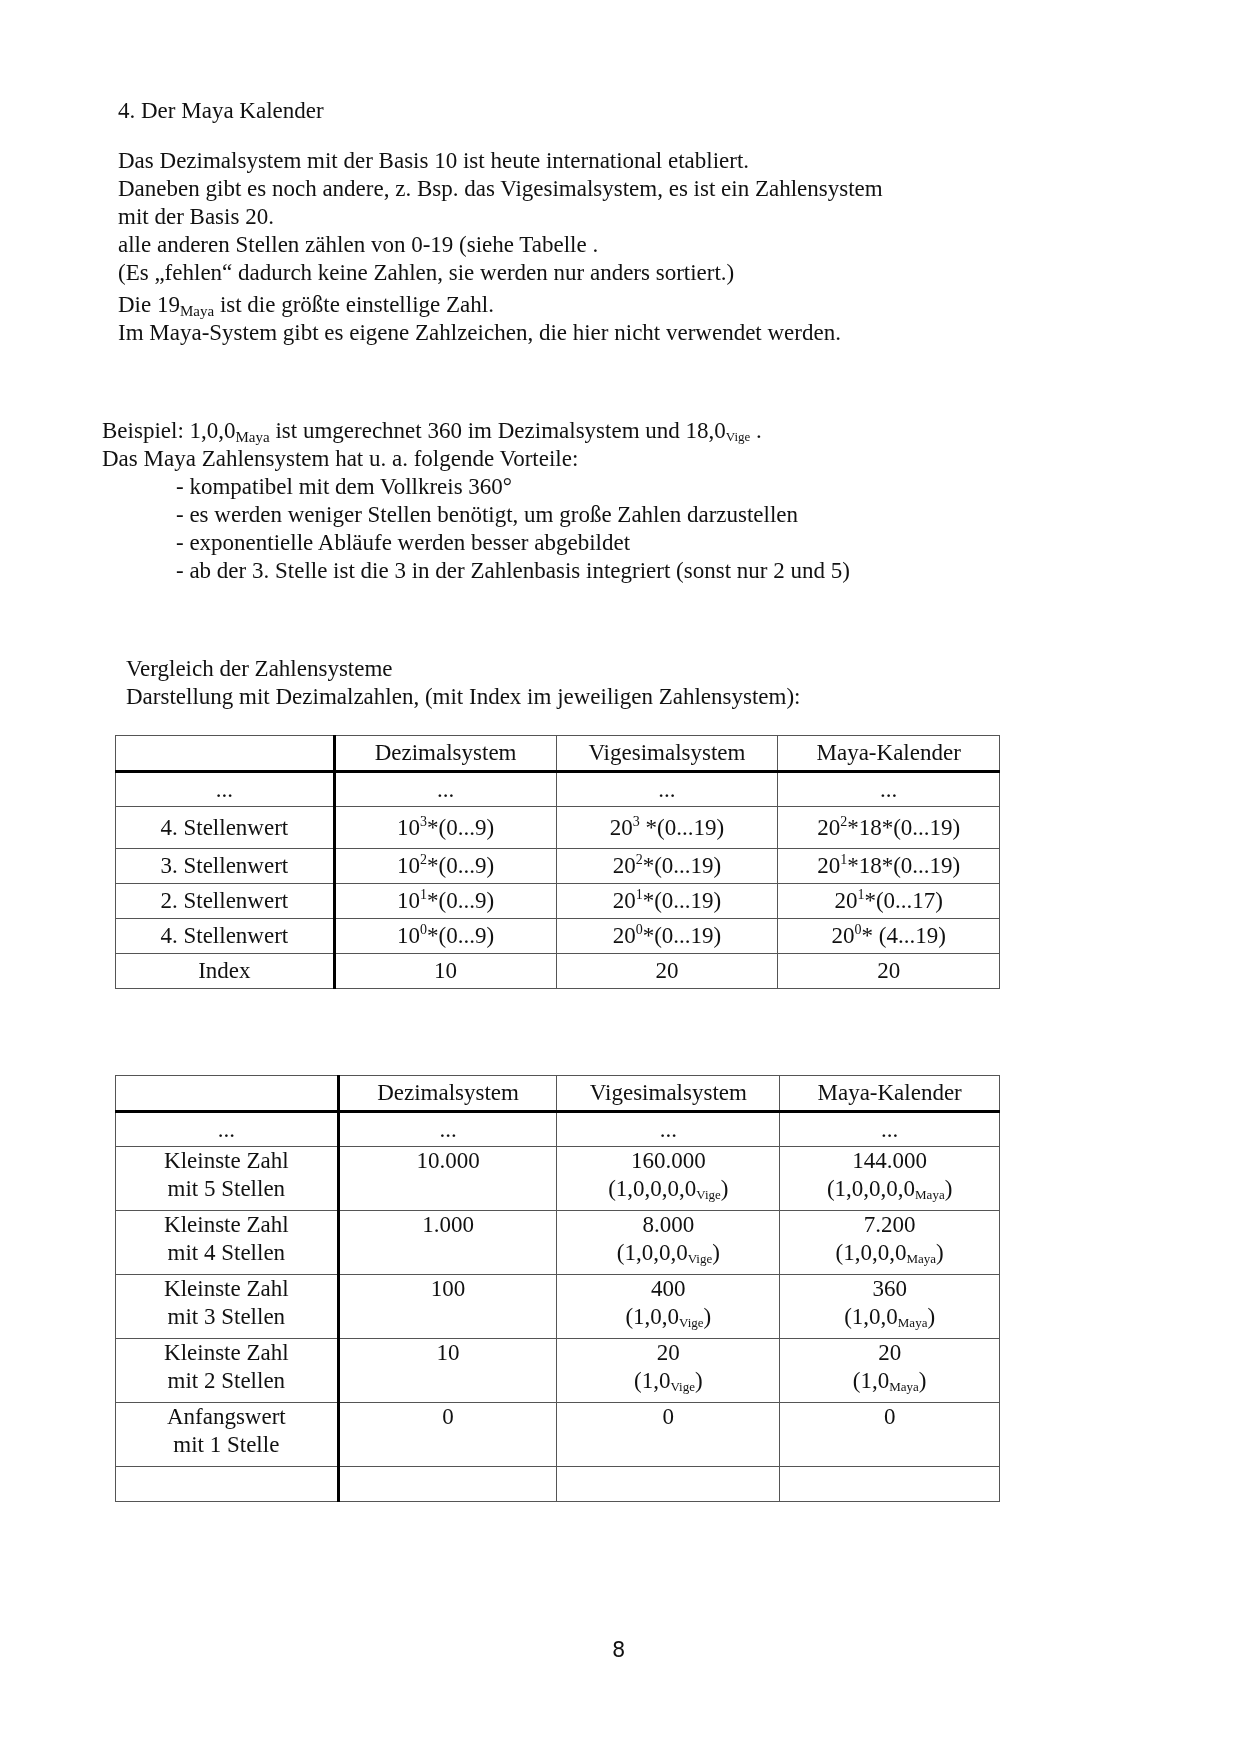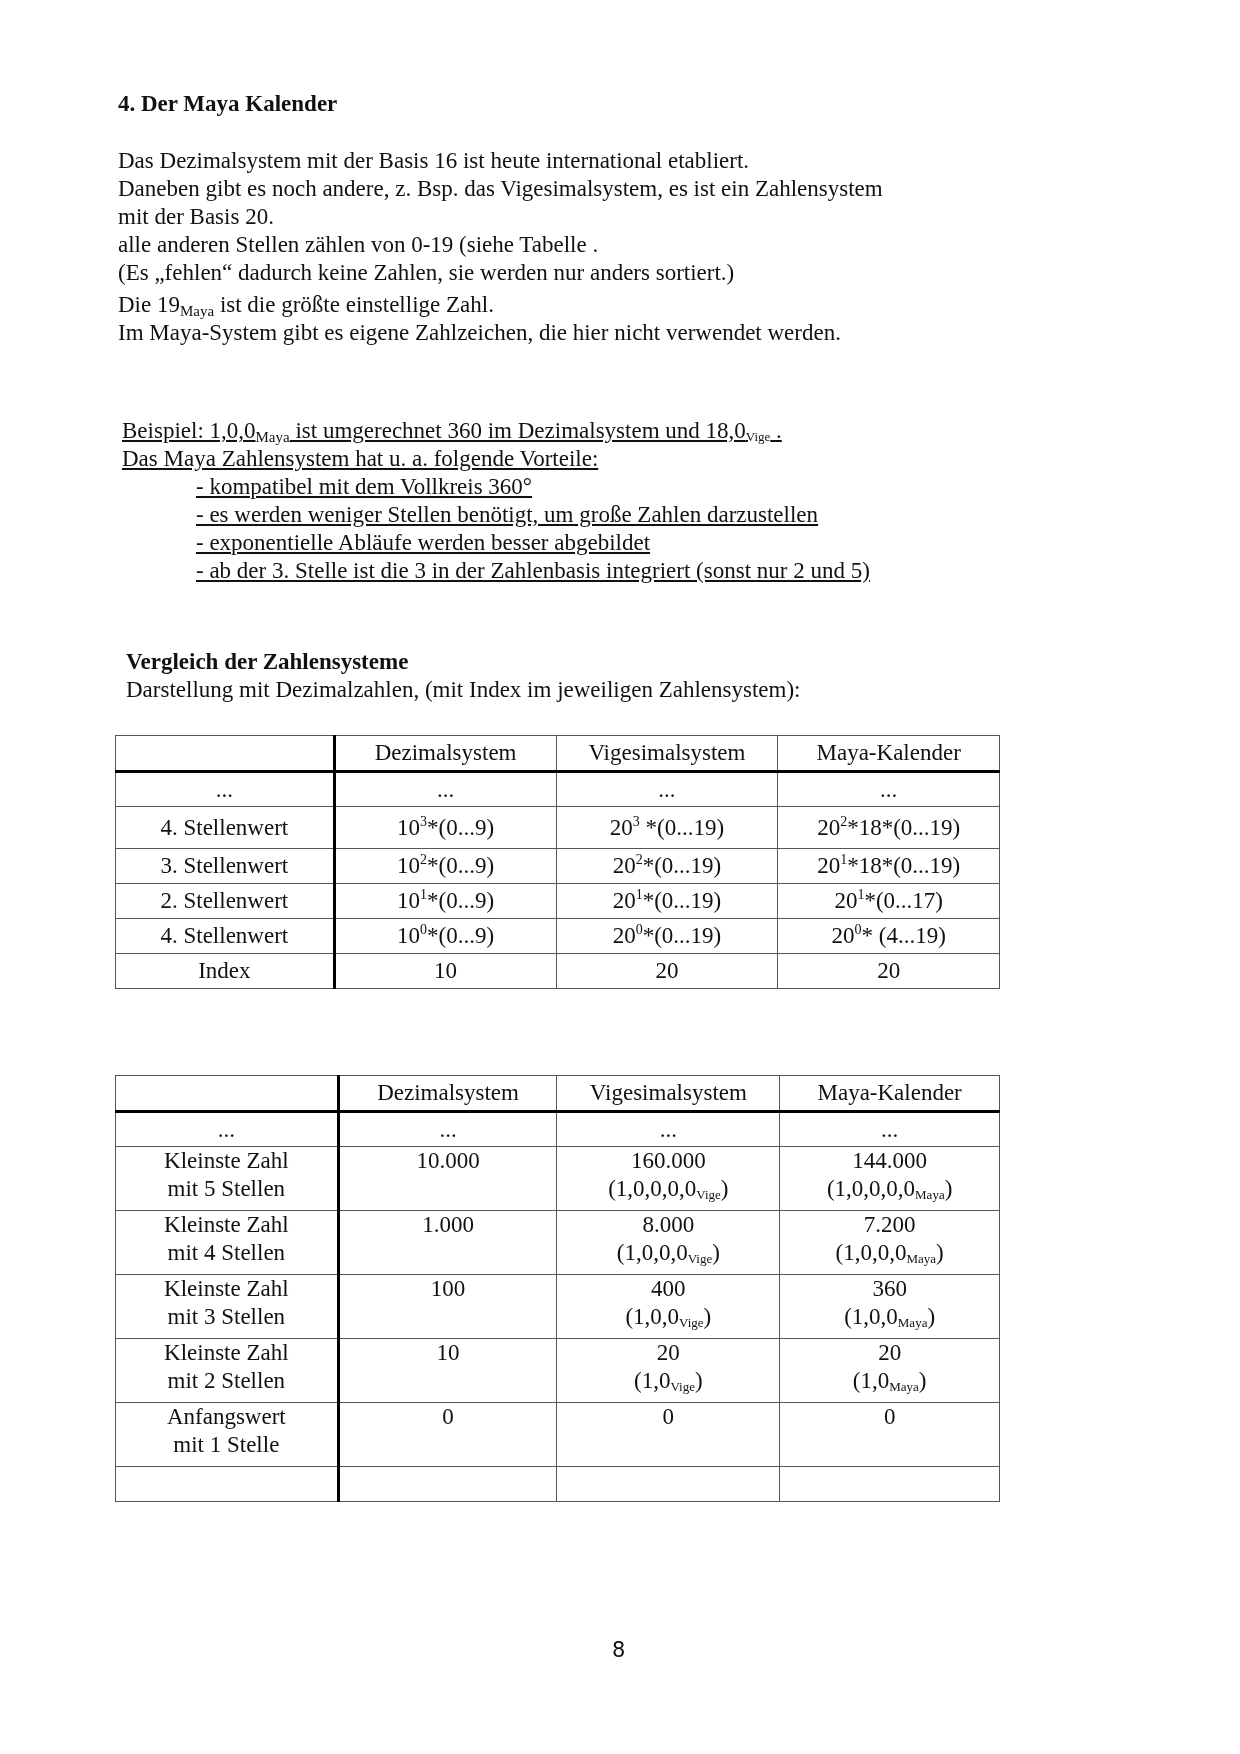--- a/index.html
+++ b/index.html
@@ -1,47 +1,47 @@
 <!DOCTYPE html>
 <html><head>
 <meta charset="utf-8">
 <style>
   html, body { margin: 0; padding: 0; background: #ffffff; }
   body { width: 1240px; height: 1754px; position: relative; overflow: hidden;
          font-family: "Liberation Serif", serif; color: #111; font-size: 23px; }
   .abs { position: absolute; }
-  .heading { font-weight: bold; }
+  .heading { font-weight: normal; margin-top: 7px; }
   .line { white-space: nowrap; line-height: 28px; }
   sub.idx { font-size: 15px; vertical-align: -4px; line-height: 0; }
   sub.idx-s { font-size: 13px; vertical-align: -3px; line-height: 0; }
   sup.exp { font-size: 14px; vertical-align: 9px; line-height: 0; }
   table.cmp { position: absolute; border-collapse: collapse; font-size: 23px; }
   table.cmp td { border: 1.5px solid #555; text-align: center; padding: 0; line-height: 28px; vertical-align: middle; margin-top: 7px; }
   table.cmp td.first { border-right: 3.5px solid #000; }
   table.cmp tr.head td { border-bottom: 3.5px solid #000; }
   table.t2 td { vertical-align: top; }
   table.t2 tr.head td, table.t2 tr.dots td { vertical-align: middle; }
   .pageno { font-family: "DejaVu Sans", sans-serif; font-size: 21px; }
 </style>
 </head>
 <body>
 
 <div class="abs heading line" style="left:118px; top:90px;">4. Der Maya Kalender</div>
 
 <div class="abs" style="left:118px; top:147px;">
-  <div class="line">Das Dezimalsystem mit der Basis 16 ist heute international etabliert.</div>
+  <div class="line">Das Dezimalsystem mit der Basis 10 ist heute international etabliert.</div>
   <div class="line">Daneben gibt es noch andere, z. Bsp. das Vigesimalsystem, es  ist ein Zahlensystem</div>
   <div class="line">mit der Basis 20.</div>
   <div class="line">alle anderen Stellen zählen von 0-19 (siehe Tabelle .</div>
   <div class="line">(Es „fehlen“ dadurch keine Zahlen, sie werden nur anders sortiert.)</div>
   <div class="line" style="margin-top:4px;"><span>Die 19</span><sub class="idx">Maya</sub><span> ist die größte einstellige Zahl.</span></div>
   <div class="line">Im Maya-System gibt es eigene Zahlzeichen, die hier nicht verwendet werden.</div>
 </div>
 
-<div class="abs" style="left:122px; top:417px;text-decoration:underline;">
+<div class="abs" style="left:102px; top:417px;">
   <div class="line"><span>Beispiel: 1,0,0</span><sub class="idx">Maya</sub><span> ist umgerechnet 360 im Dezimalsystem und 18,0</span><sub class="idx-s">Vige</sub><span> .</span></div>
   <div class="line">Das Maya Zahlensystem hat u. a. folgende Vorteile:</div>
   <div style="padding-left:74px;">
     <div class="line">- kompatibel mit dem Vollkreis 360°</div>
     <div class="line">- es werden weniger Stellen benötigt, um große Zahlen darzustellen</div>
     <div class="line">- exponentielle Abläufe werden besser abgebildet</div>
     <div class="line">- ab der 3. Stelle ist die 3 in der Zahlenbasis integriert (sonst nur 2 und 5)</div>
   </div>
 </div>
 

